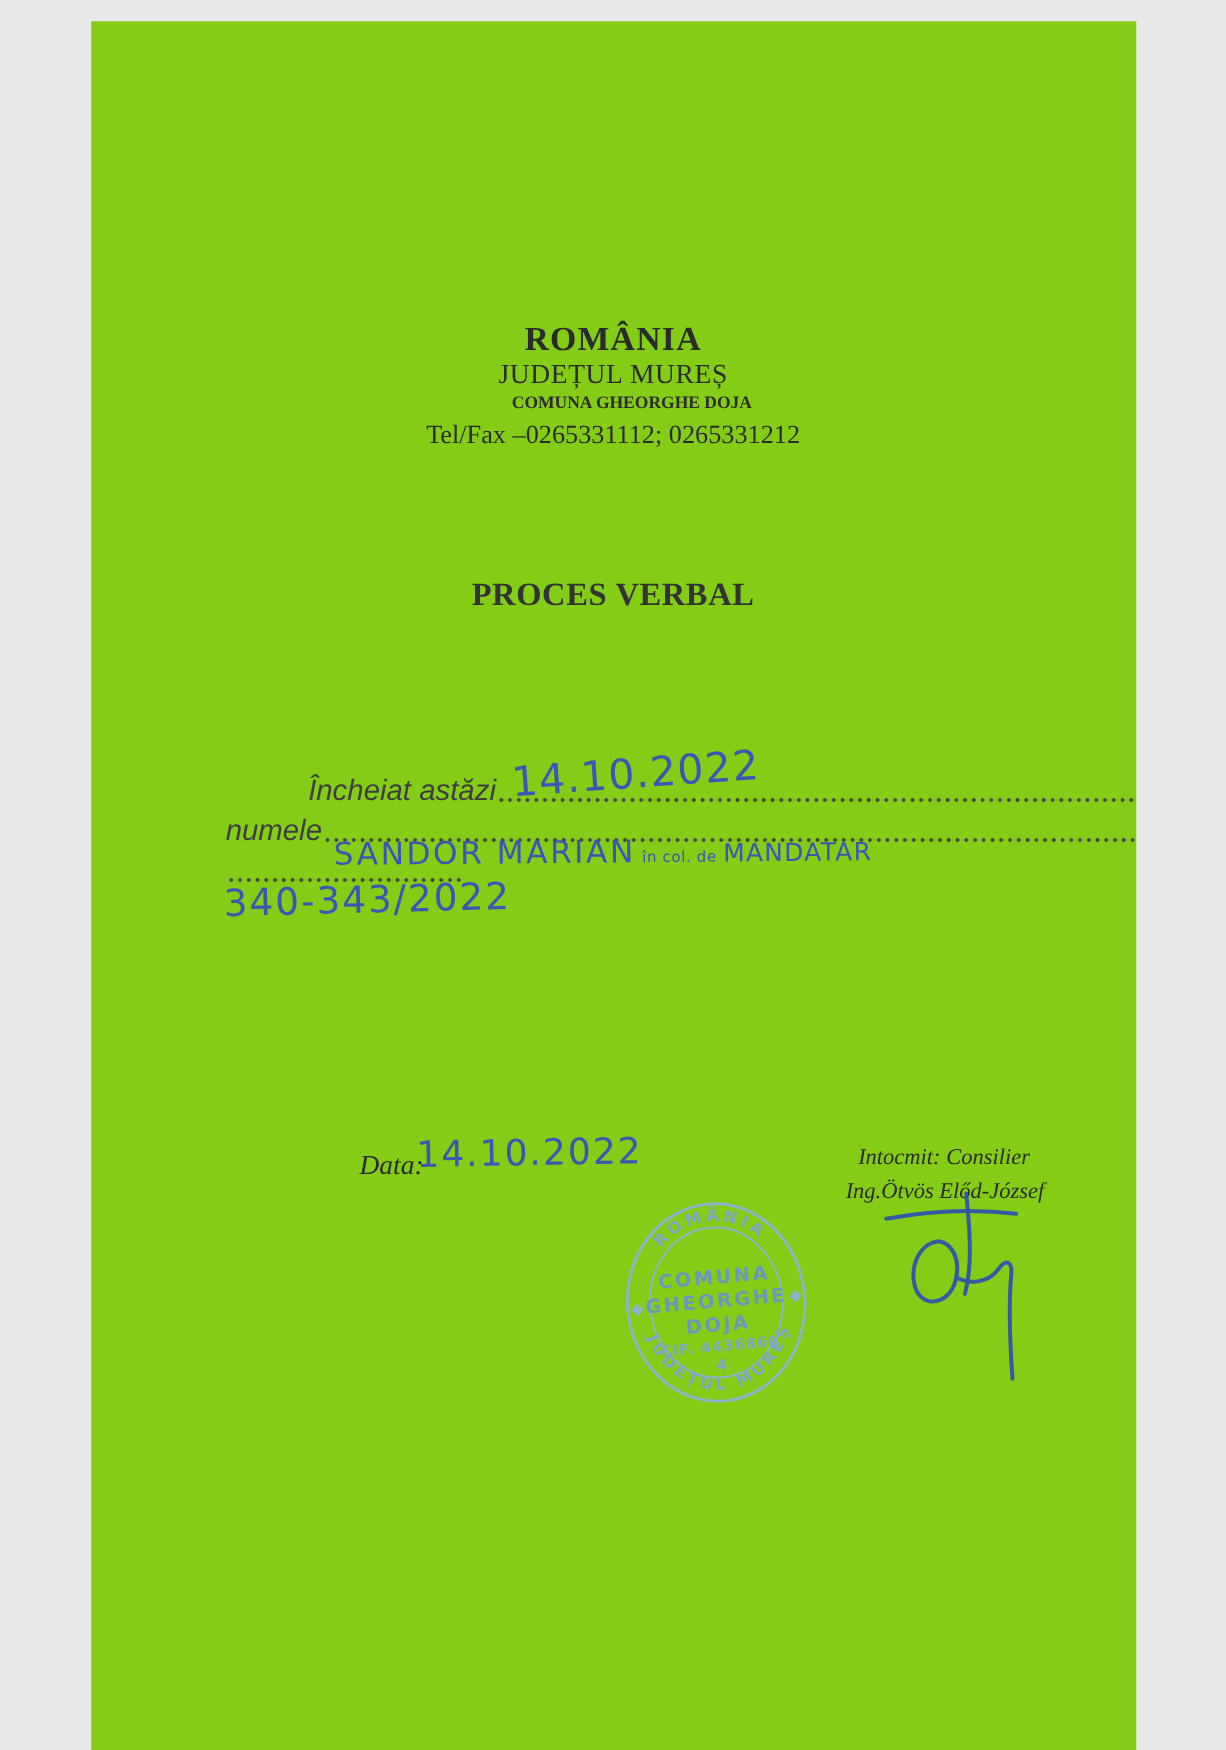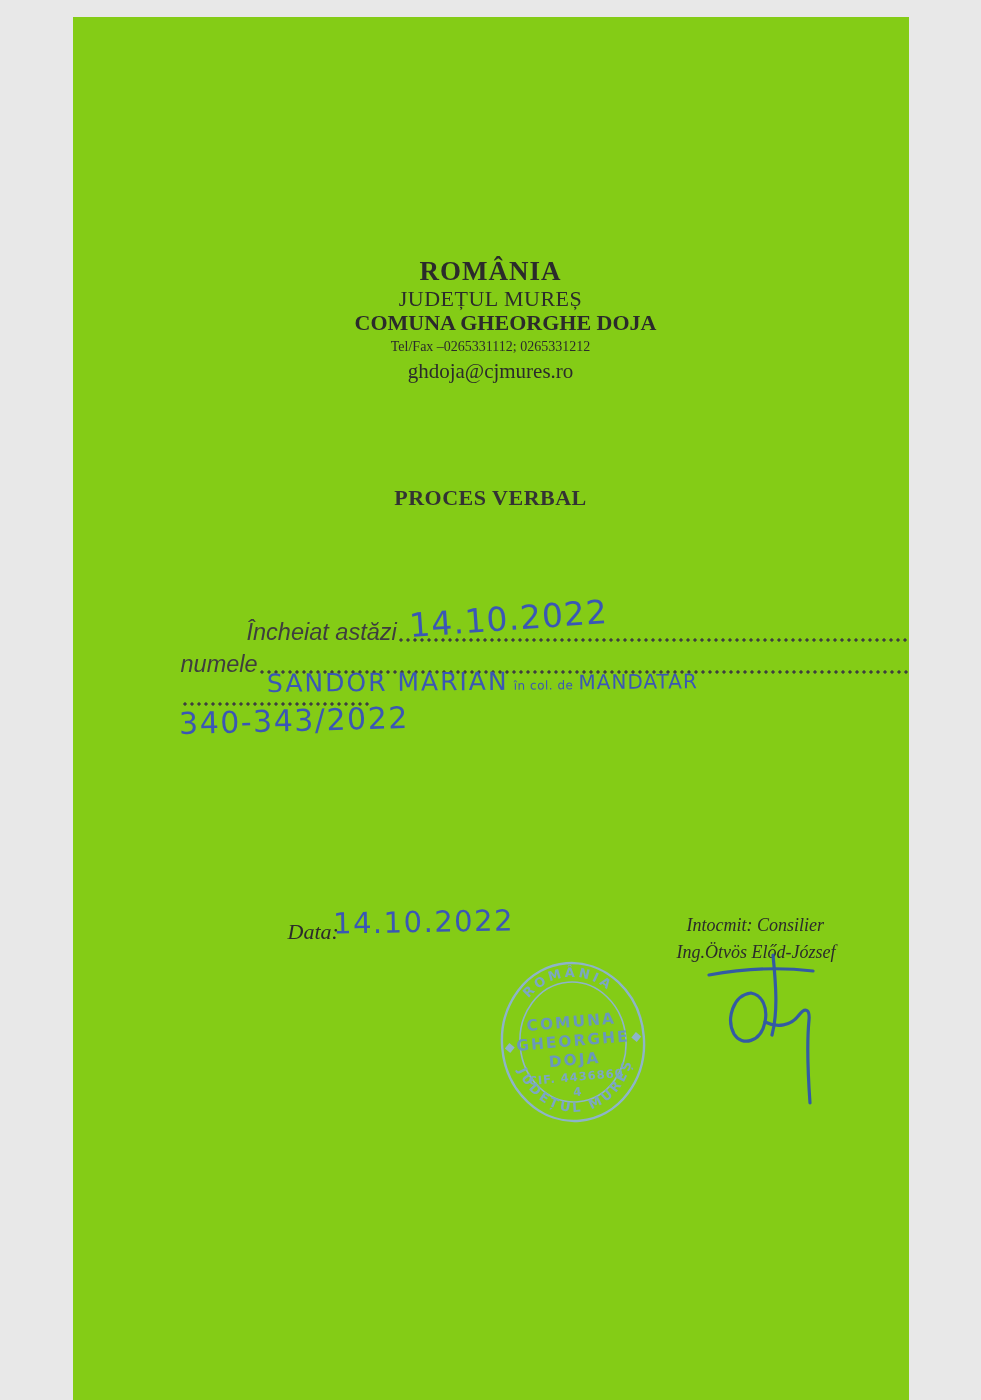--- a/index.html
+++ b/index.html
@@ -5,27 +5,27 @@
   html,body { margin:0; padding:0; background:#e8e8e8; }
   .page {
     position:relative; width:836px; height:1400px; background:#84cc16;
     margin:17px auto; overflow:hidden;
     font-family:"Liberation Serif", serif; color:#2b2b2b;
   }
   
   .letterhead { position:absolute; top:240px; left:0; width:100%; text-align:center; }
   .lh-country { font-size:27px; font-weight:bold; letter-spacing:1px; line-height:29px; }
   .lh-county  { font-size:22px; letter-spacing:0.5px; line-height:25px; }
-  .lh-commune { font-size:22px; font-weight:bold; line-height:24px;padding-left:30px; }
-  .lh-tel     { font-size:14px; line-height:24px; }
+  .lh-commune { font-size:14px; font-weight:bold; line-height:24px;padding-left:30px; }
+  .lh-tel     { font-size:21px; line-height:24px; }
   .lh-email   { font-size:21px; line-height:24px; }
   
   .doc-title {
-    position:absolute; top:468px; left:0; width:100%; text-align:center;
-    font-size:22px; font-weight:bold; letter-spacing:0.5px; color:#333;
+    position:absolute; top:444px; left:0; width:100%; text-align:center;
+    font-size:26px; font-weight:bold; letter-spacing:0.5px; color:#333;
   }
   
   .body-par {
     position:absolute; left:108px; top:598px; width:741px;
     font-family:"Liberation Sans", sans-serif; font-size:23.5px; color:#3e3e3e;
   }
   .bline { position:relative; height:32px; display:flex; align-items:flex-end; white-space:pre;font-style:italic; }
   .bline .txt { line-height:30px; flex:0 0 auto; }
   .indent { flex:0 0 66px; }
   .dots {
@@ -61,21 +61,20 @@
 </head>
 <body>
 
 <div class="page">
 
   <div class="letterhead">
     <div class="lh-country">ROMÂNIA</div>
     <div class="lh-county">JUDEȚUL MUREȘ</div>
     <div class="lh-commune">COMUNA GHEORGHE DOJA</div>
     <div class="lh-tel">Tel/Fax –0265331112; 0265331212</div>
-    <div class="lh-email">ghdoja@cjmures.ro</div>
   </div>
 
   <div class="doc-title">PROCES VERBAL</div>
 
   <div class="body-par">
     <div class="bline">
       <span class="indent"></span>
       <span class="txt">Încheiat astăzi</span>
       <span class="dots"></span>
     </div>

